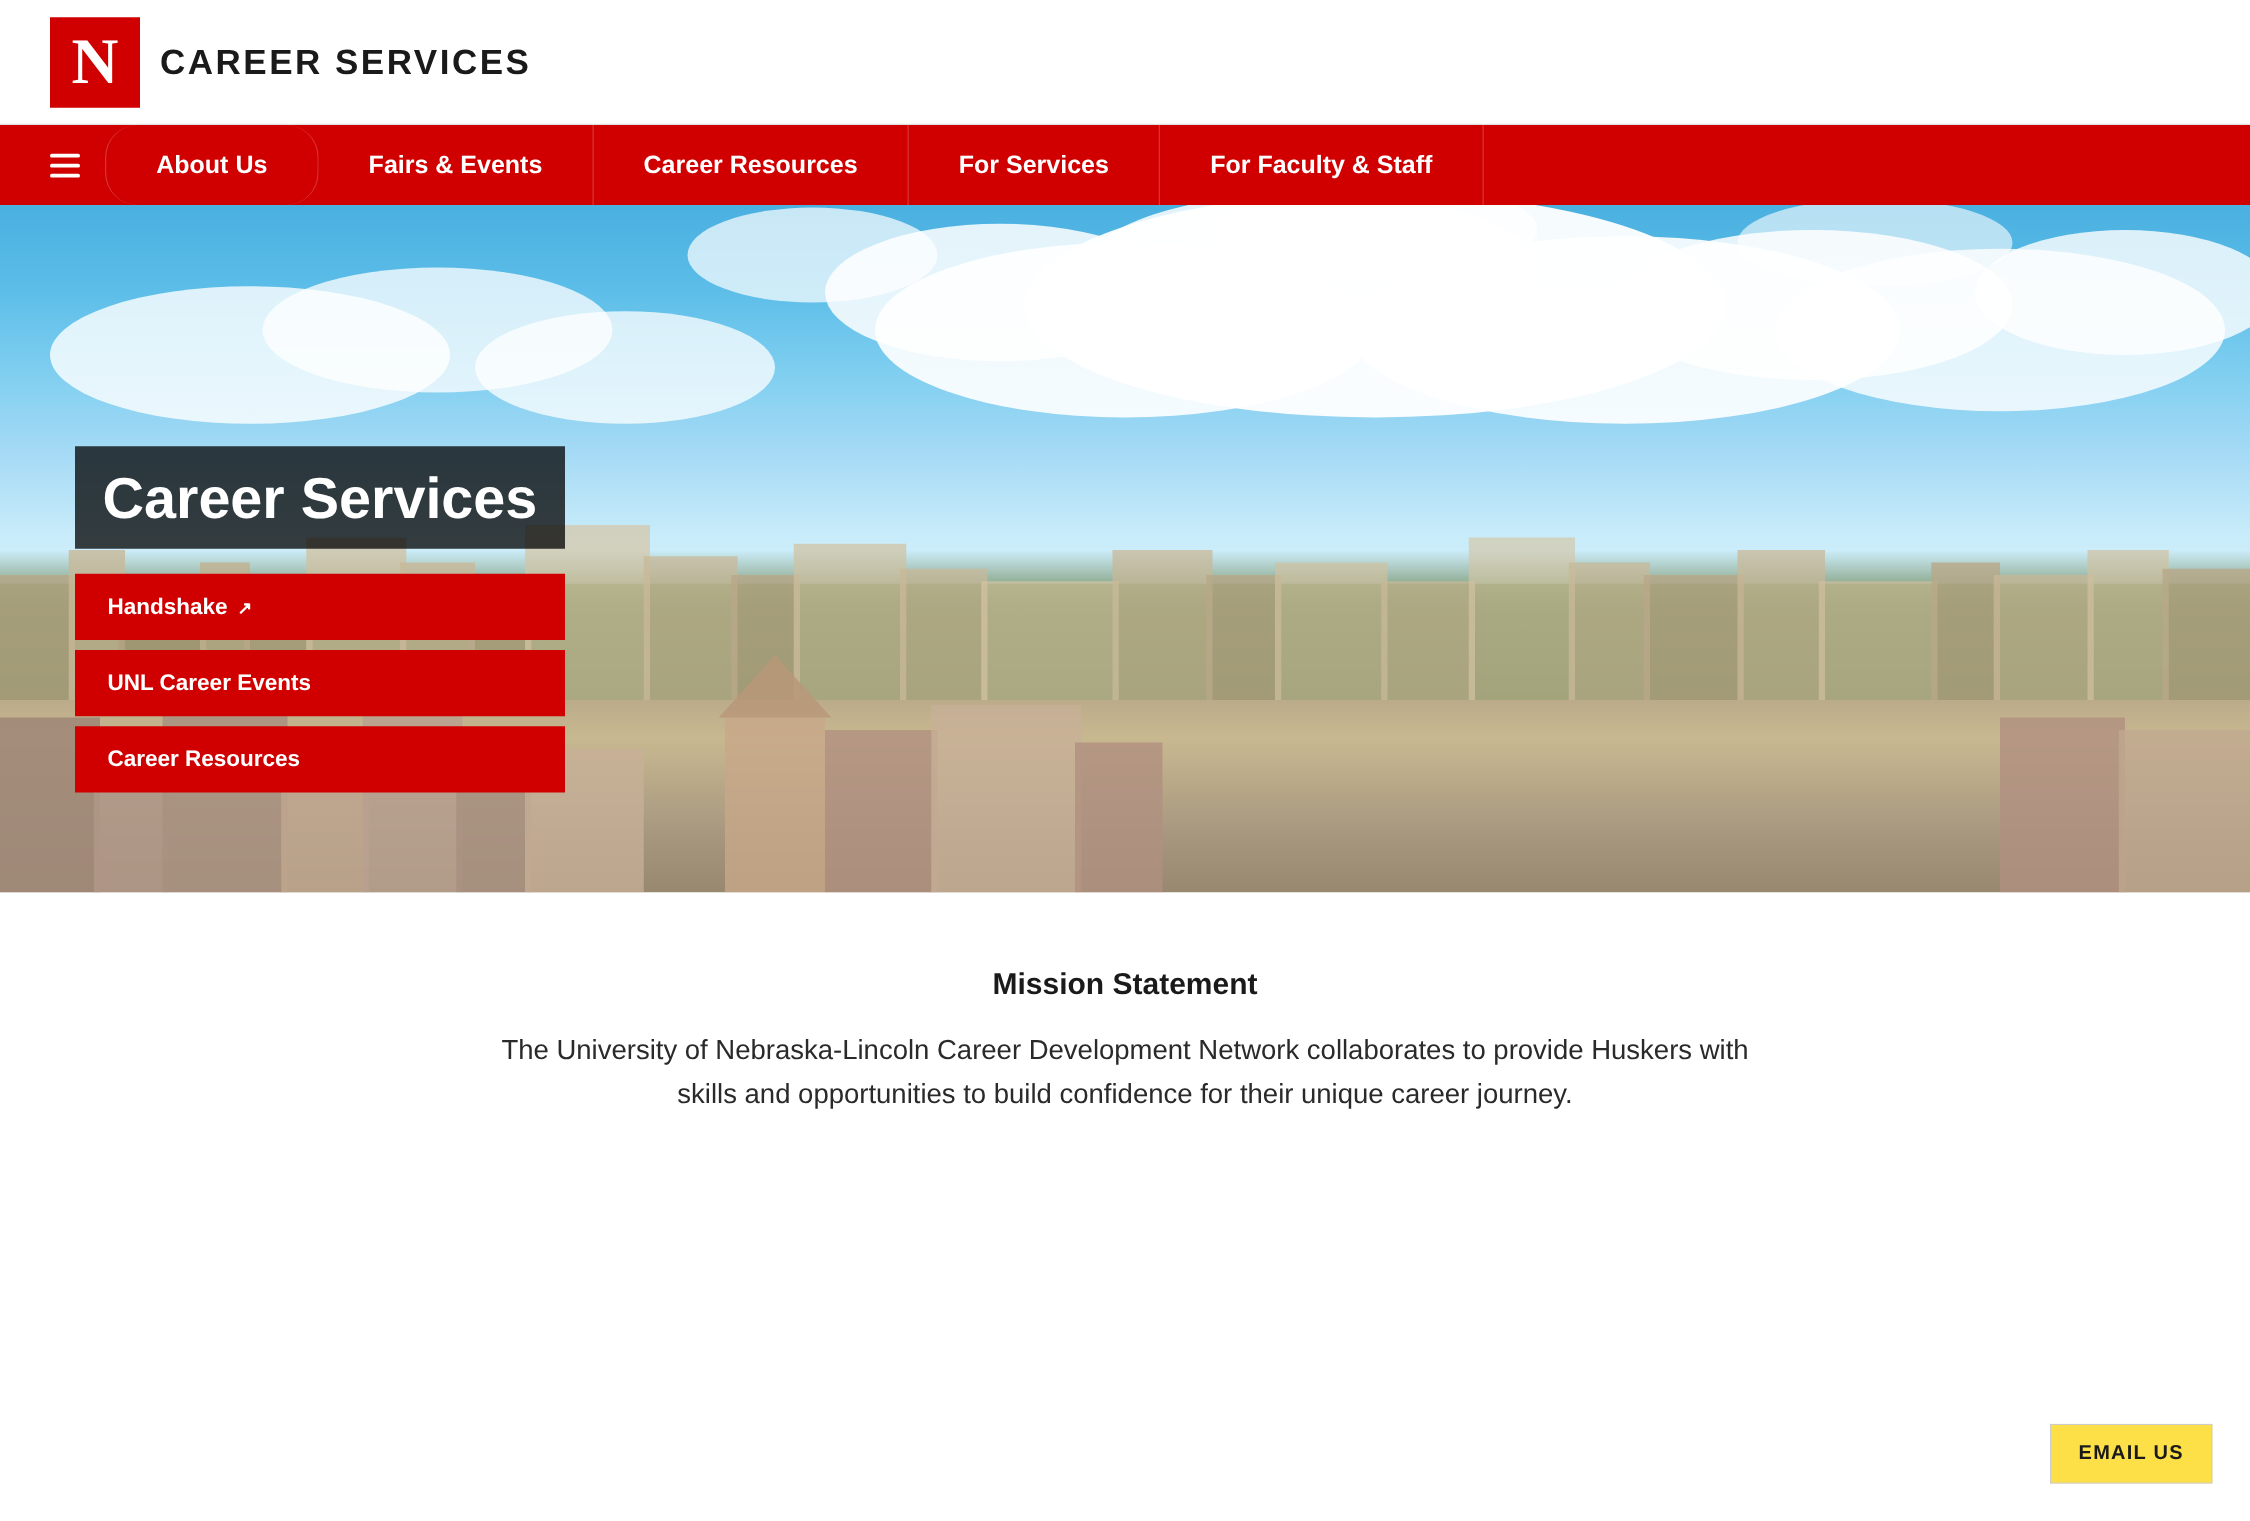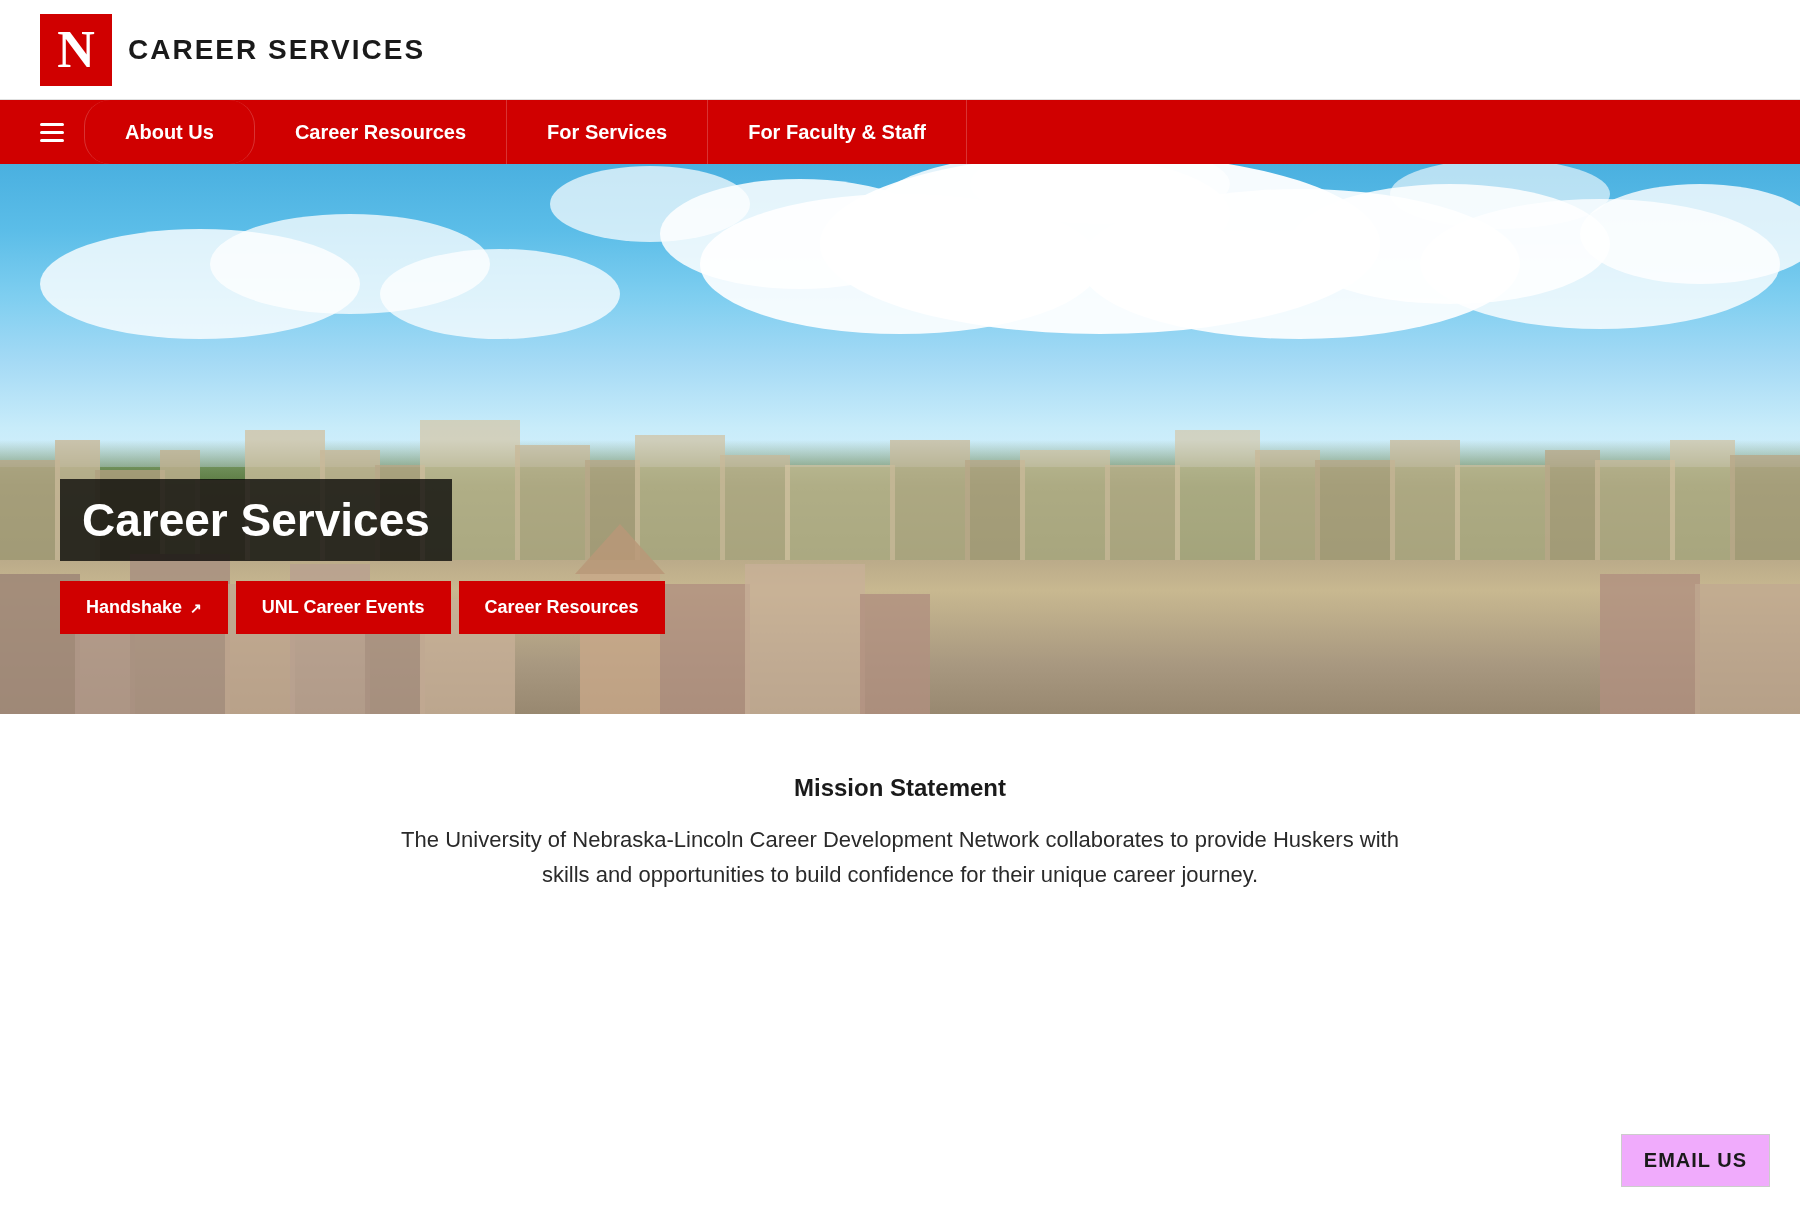--- a/index.html
+++ b/index.html
@@ -107,20 +107,21 @@
       margin-bottom: 20px;
     }
     .hero-title {
       color: #fff;
       font-size: 46px;
       font-weight: 700;
     }
     .hero-buttons {
       display: flex;
       gap: 8px;
+      flex-direction: column;
     }
     .hero-btn {
       background: #d00000;
       color: #fff;
       border: none;
       padding: 16px 26px;
       font-size: 18px;
       font-weight: 600;
       cursor: pointer;
       display: flex;
@@ -150,24 +151,24 @@
       color: #2a2a2a;
       max-width: 1000px;
       margin: 0 auto;
     }
 
     
     .email-us-btn {
       position: fixed;
       bottom: 30px;
       right: 30px;
-      background: #f0abfc;
+      background: #fde047;
       border: 1px solid #ccc;
       padding: 14px 22px;
-      font-size: 20px;
+      font-size: 16px;
       font-weight: 600;
       letter-spacing: 1px;
       cursor: pointer;
       color: #1a1a1a;
     }
 
     
     .sky {
       position: absolute;
       top: 0; left: 0; right: 0;
@@ -210,20 +211,21 @@
 </header>
 
 <nav class="nav-bar">
   <div class="hamburger">
     <span></span>
     <span></span>
     <span></span>
   </div>
   <div class="nav-items">
     <a class="nav-item">About Us</a>
+    <a class="nav-item">Fairs &amp; Events</a>
     <a class="nav-item">Career Resources</a>
     <a class="nav-item">For Services</a>
     <a class="nav-item">For Faculty &amp; Staff</a>
   </div>
 </nav>
 
 <div class="hero">
 
   <div class="sky"></div>
 

